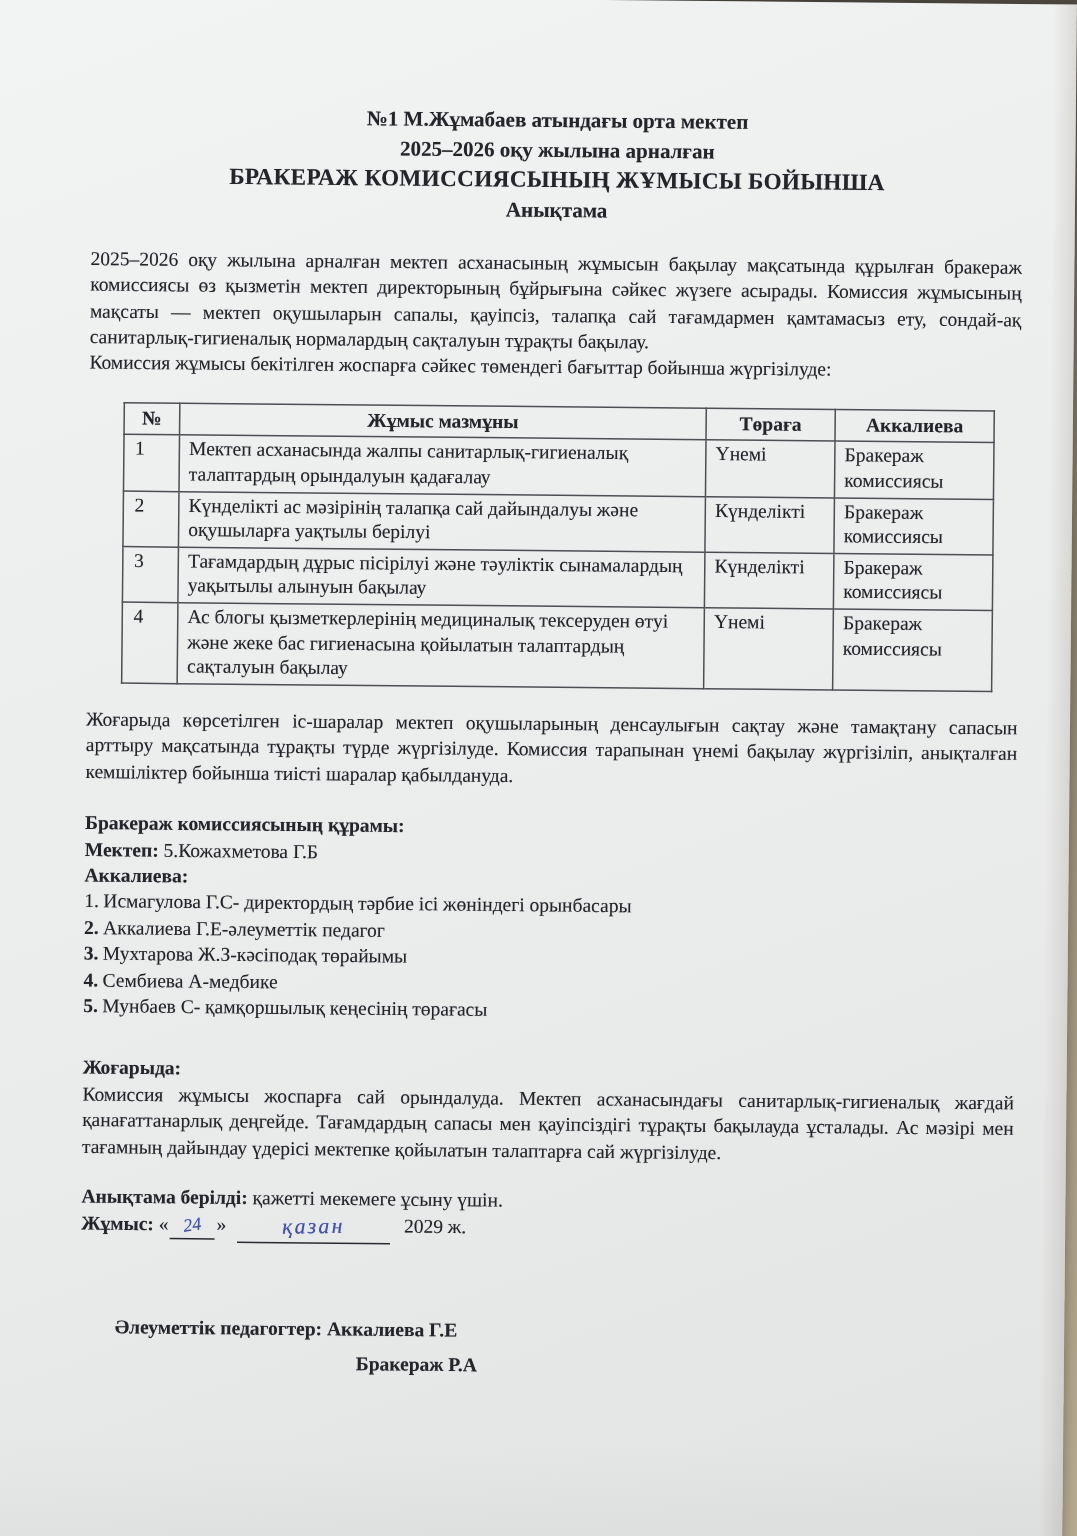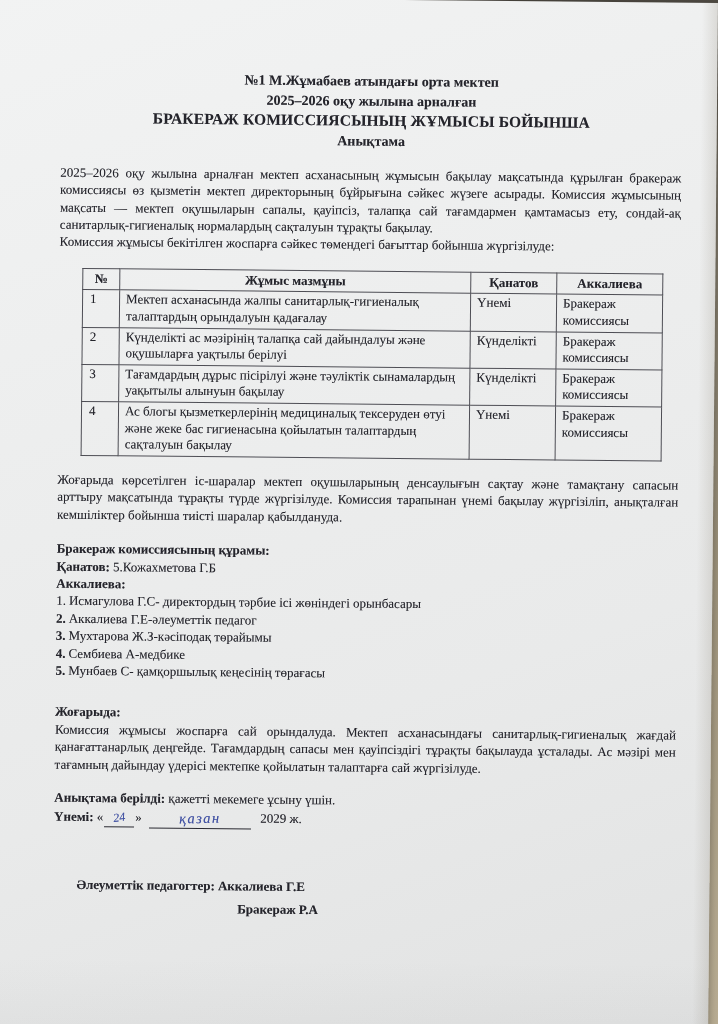--- a/index.html
+++ b/index.html
@@ -114,21 +114,21 @@
         <colgroup>
           <col style="width:37px">
             <col style="width:351px">
             <col style="width:86px">
             <col style="width:106px">
         </colgroup>
         <thead>
           <tr>
             <th>№</th>
             <th>Жұмыс мазмұны</th>
-            <th>Қанатов</th>
+            <th>Төраға</th>
             <th>Аккалиева</th>
           </tr>
         </thead>
         <tbody>
           <tr>
             <td class="num">1</td>
             <td>Мектеп асханасында жалпы санитарлық-гигиеналық талаптардың орындалуын қадағалау</td>
             <td>Үнемі</td>
             <td>Бракераж комиссиясы</td>
           </tr>
@@ -151,21 +151,21 @@
             <td>Бракераж комиссиясы</td>
           </tr>
         </tbody>
       </table>
 
       <p class="para summary">Жоғарыда көрсетілген іс-шаралар мектеп оқушыларының денсаулығын сақтау және тамақтану сапасын арттыру мақсатында тұрақты түрде жүргізілуде. Комиссия тарапынан үнемі бақылау жүргізіліп, анықталған кемшіліктер бойынша тиісті шаралар қабылдануда.</p>
 
       <div class="commission">
         <p><span class="b">Бракераж комиссиясының құрамы:</span></p>
         <p>
-          <span class="b">Қанатов:</span>
+          <span class="b">Мектеп:</span>
           <span>5.Кожахметова Г.Б</span>
         </p>
         <p><span class="b">Аккалиева:</span></p>
         <div class="members">
           <p><span class="m-num">1.</span><span>Исмагулова Г.С- директордың тәрбие ісі жөніндегі орынбасары</span></p>
           <p><span class="m-num">2.</span><span>Аккалиева Г.Е-әлеуметтік педагог</span></p>
           <p><span class="m-num">3.</span><span>Мухтарова Ж.З-кәсіподақ төрайымы</span></p>
           <p><span class="m-num">4.</span><span>Сембиева А-медбике</span></p>
           <p><span class="m-num">5.</span><span>Мунбаев С- қамқоршылық кеңесінің төрағасы</span></p>
         </div>
@@ -173,21 +173,21 @@
 
       <p class="conclusion-title"><span class="b">Жоғарыда:</span></p>
       <p class="para conclusion-text">Комиссия жұмысы жоспарға сай орындалуда. Мектеп асханасындағы санитарлық-гигиеналық жағдай қанағаттанарлық деңгейде. Тағамдардың сапасы мен қауіпсіздігі тұрақты бақылауда ұсталады. Ас мәзірі мен тағамның дайындау үдерісі мектепке қойылатын талаптарға сай жүргізілуде.</p>
 
       <p class="issued">
         <span class="b">Анықтама берілді:</span>
         <span>қажетті мекемеге ұсыну үшін.</span>
       </p>
 
       <p class="date-line">
-        <span class="b">Үнемі:</span>
+        <span class="b">Жұмыс:</span>
         <span>«</span><span class="blank day"><span class="hw hw-day">24</span></span><span>»</span>
         <span class="blank month"><span class="hw hw-month">қазан</span></span>
         <span>2029 ж.</span>
       </p>
 
       <div class="signature">
         <p>
           <span class="b">Әлеуметтік педагогтер:</span>
           <span class="b">Аккалиева Г.Е</span>
         </p>

